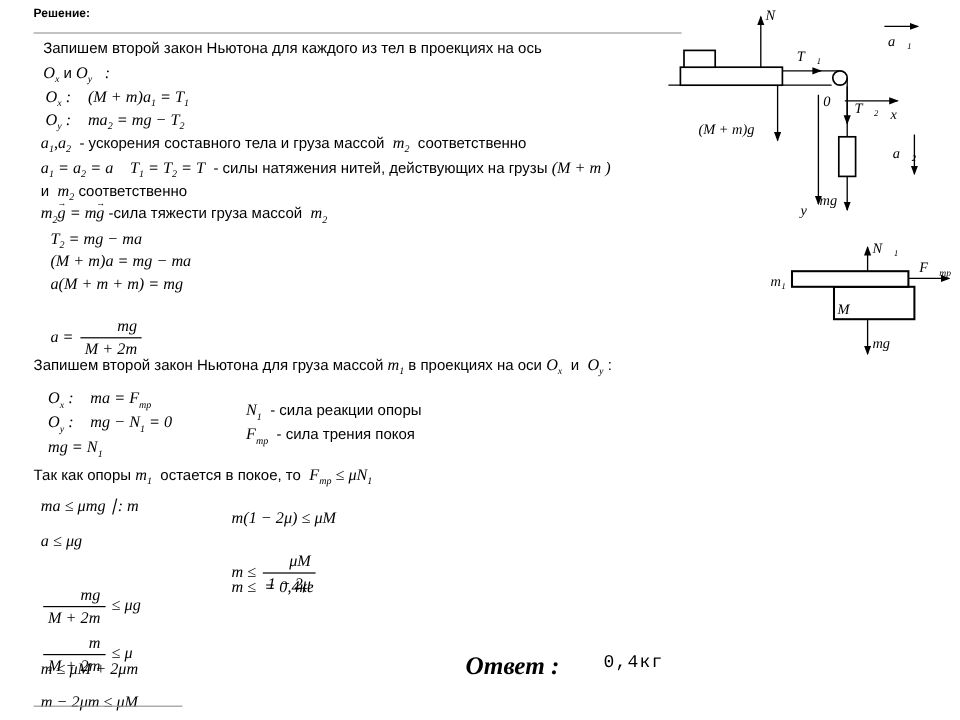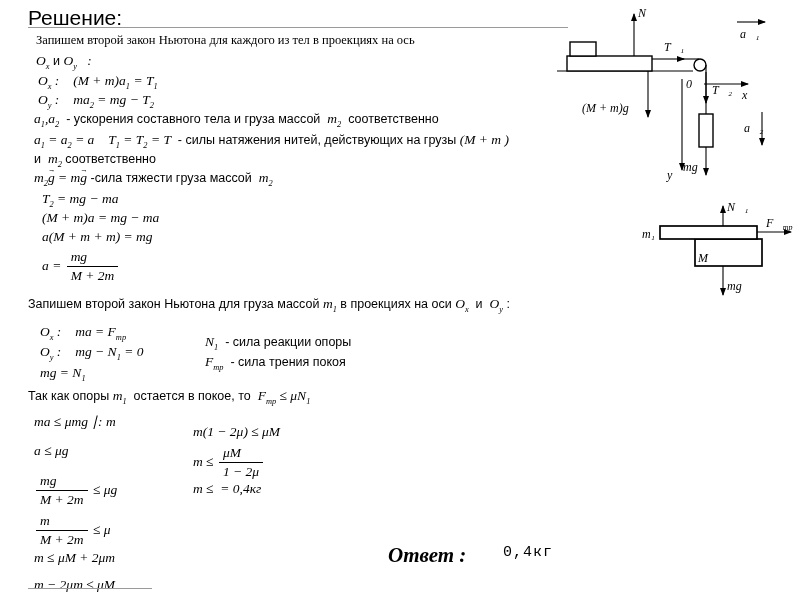--- a/index.html
+++ b/index.html
@@ -1,25 +1,25 @@
 <!DOCTYPE html>
 <html><head>
 <meta charset="utf-8">
 <style>
   * { margin:0; padding:0; box-sizing:border-box; }
   html,body { width:800px; height:600px; }
   body { background:#fff; color:#000; position:relative; overflow:hidden;
          font-family:"Liberation Sans", sans-serif; }
   .abs { position:absolute; }
-  .title { font-size:21px; font-family:"Liberation Sans", sans-serif; }
-  .txt { font-size:12.5px; font-family:Liberation Serif, serif; }
+  .title { font-size:10px; font-family:"Liberation Sans", sans-serif;font-weight:bold; }
+  .txt { font-size:12.5px; font-family:Liberation Sans, sans-serif; }
   .eq { font-family:"Liberation Serif", serif; font-style:italic; font-size:13.5px; white-space:pre; }
   .eq .plain { font-family:"Liberation Sans", sans-serif; font-style:normal; font-size:12.5px; }
   sub { font-size:0.62em; }
-  .frac { display:inline-block; text-align:left; vertical-align:middle; margin:1px 2px; }
+  .frac { display:inline-block; text-align:right; vertical-align:middle; margin:16px 2px; }
   .frac .num { display:block; padding:0 4px 1px; border-bottom:1px solid #000; }
   .frac .den { display:block; padding:1px 4px 0; }
   .vec { position:relative; display:inline-block; }
   .vec::after { content:"→"; position:absolute; left:55%; transform:translateX(-50%);
                 top:-0.62em; font-size:0.55em; font-style:normal; }
   .rule { background:#9a9a9a; height:1px; }
   .answer-label { font-family:"Liberation Serif", serif; font-style:italic; font-weight:bold; font-size:21px;text-align:center; }
   .answer-value { font-family:Liberation Mono, monospace; font-size:15px; letter-spacing:1px; }
   svg text { font-family:"Liberation Serif", serif; font-style:italic; font-size:12px; fill:#000; }
   svg .shape { fill:#fff; stroke:#000; stroke-width:1.4; }

